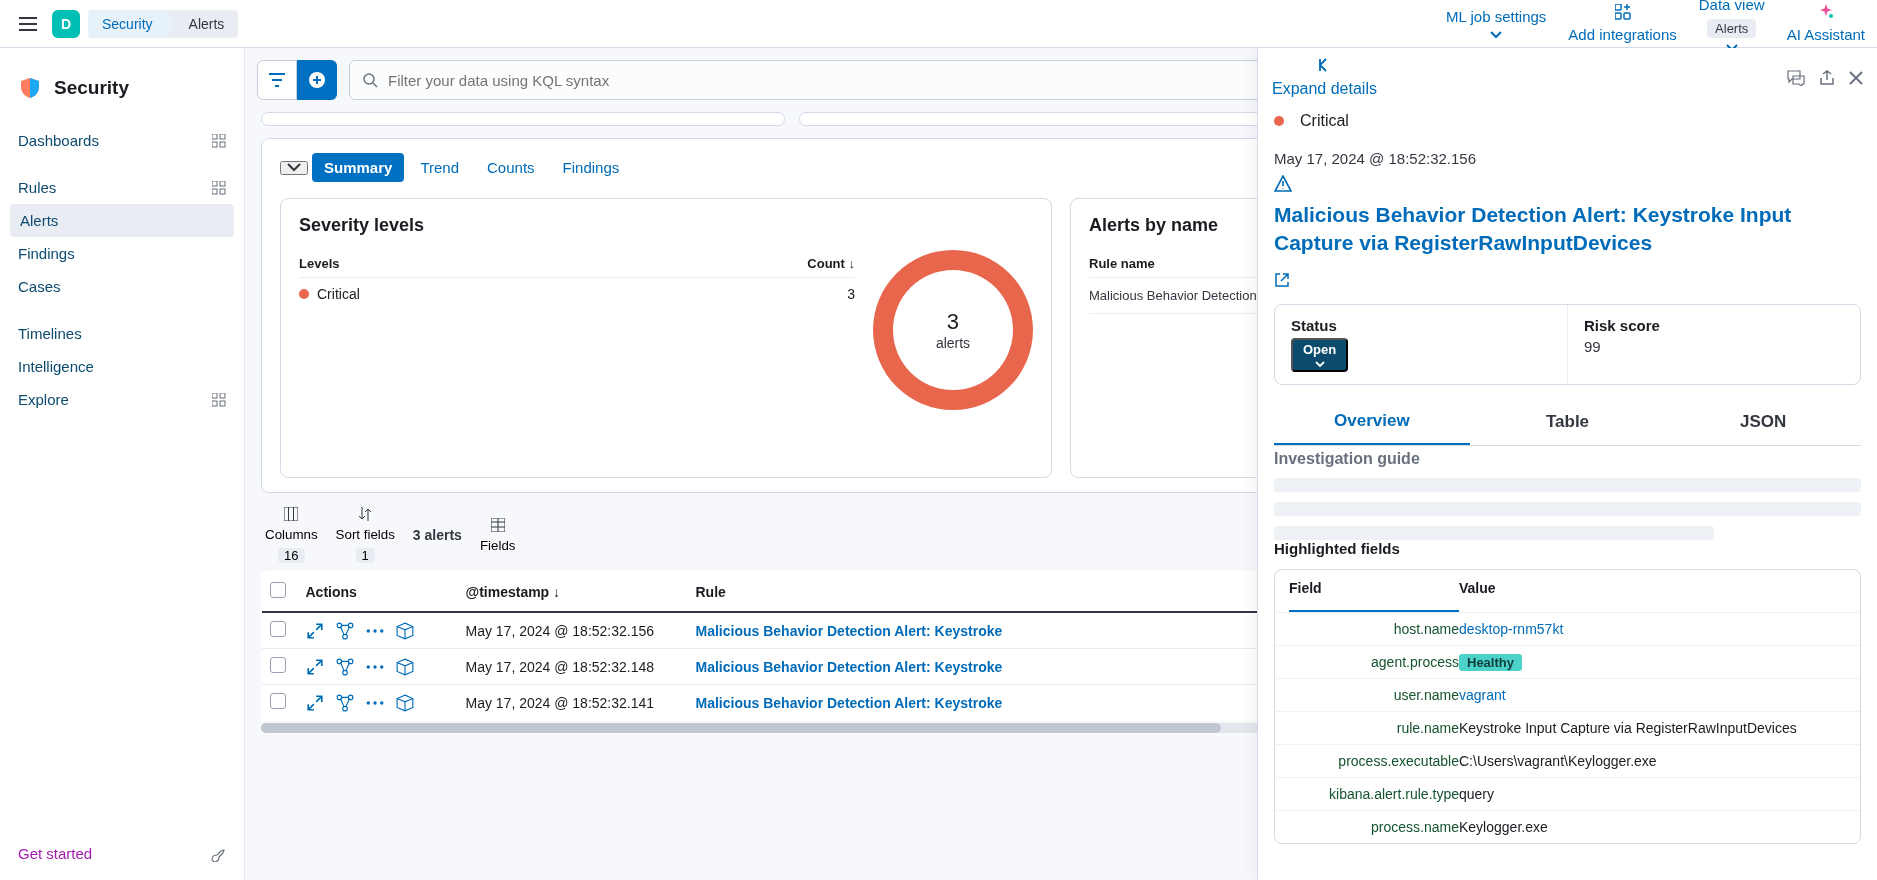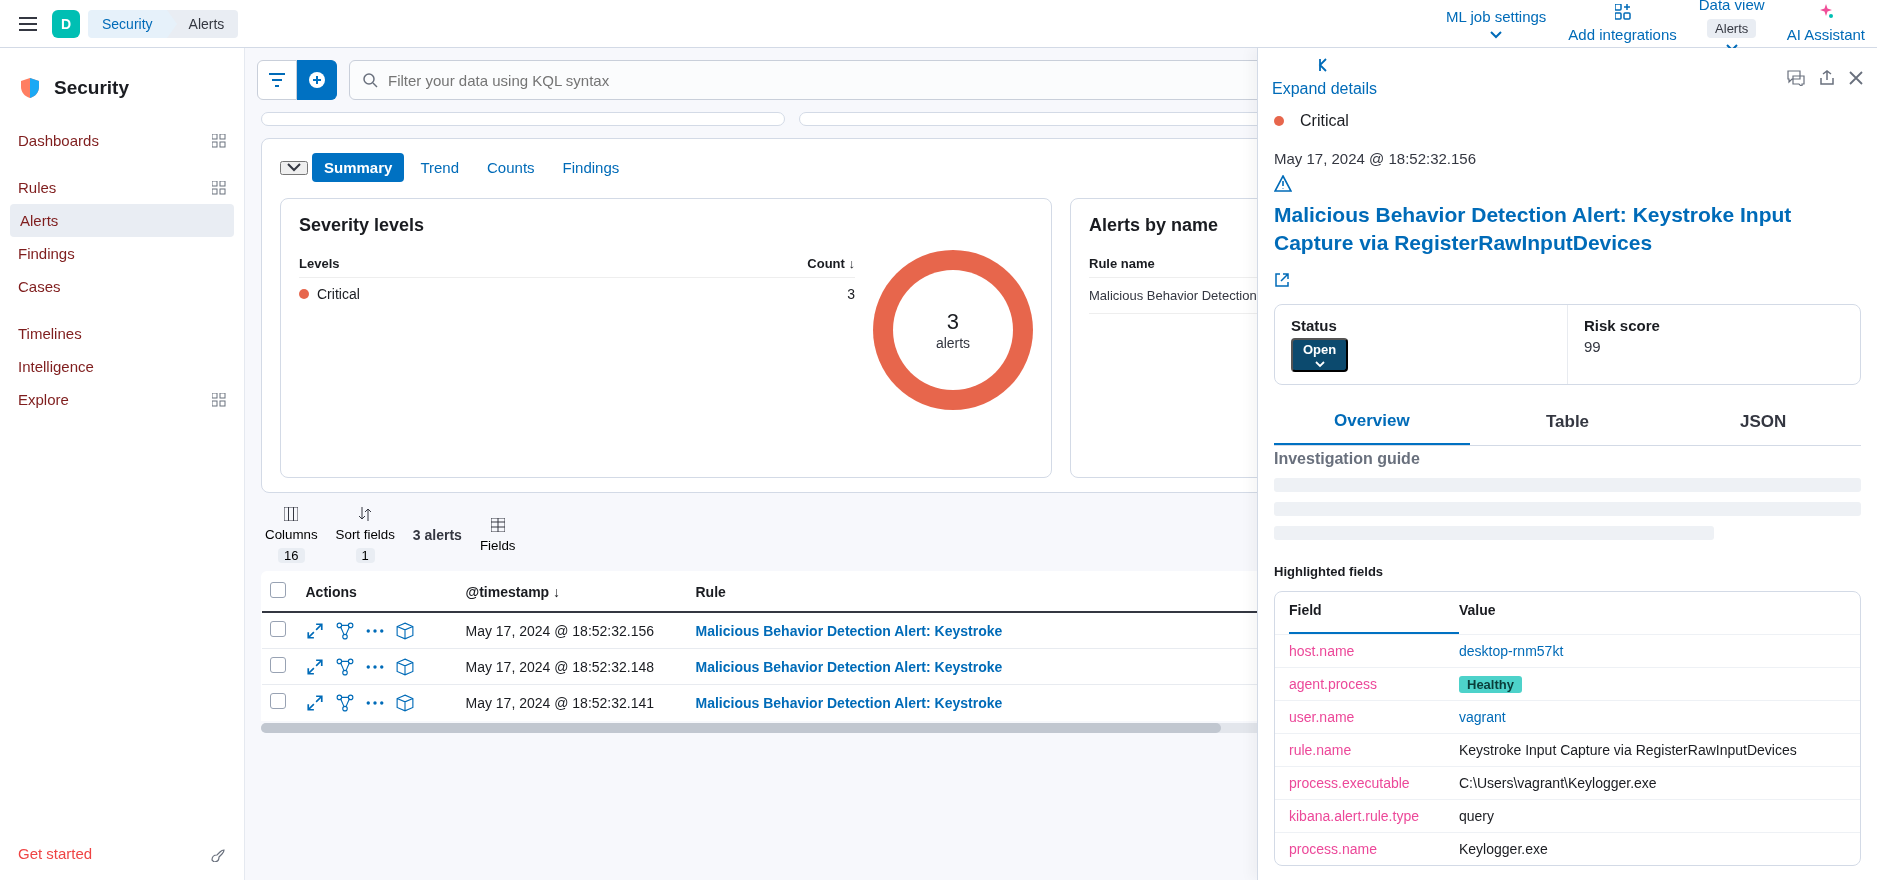--- a/index.html
+++ b/index.html
@@ -1,17 +1,17 @@
 <!DOCTYPE html>
 <html><head>
   <meta charset="utf-8">
   <style>
     * { box-sizing: border-box; margin: 0; padding: 0; }
     html, body { height: 100%; font-family: -apple-system, BlinkMacSystemFont, "Segoe UI", Helvetica, Arial, sans-serif; color: #1a1c21; font-size: 14px; background:#fff;}
-    a { color: #ef4444; text-decoration: none;}
+    a { color: #a21caf; text-decoration: none;}
     button { font-family: inherit; cursor: pointer; flex-direction: column; }
 
     
     .topbar { display:flex; align-items:center; height:48px; padding: 0 12px; border-bottom:1px solid #d3dae6; gap:8px;}
     .hamburger { width:32px; height:32px; display:flex; align-items:center; justify-content:center; border:none; background:none;}
     .logo-square { width:28px; height:28px; background:#00bfb3; border-radius:6px; color:#fff; font-weight:600; display:flex; align-items:center; justify-content:center; font-size:14px;}
     .breadcrumbs { display:flex; align-items:center;}
     .crumb { display:inline-flex; align-items:center; height:28px; padding:0 14px; font-size:14px; position:relative; background:#e6f1fa; color:#006bb8;}
     .crumb.first { border-radius:4px 0 0 4px;}
     .crumb.last { background:#e9edf3; color:#343741;}
@@ -26,21 +26,21 @@
     .ai-icon { width:16px; height:16px;}
 
     
     .body-wrap { display:flex; height:calc(100% - 48px);}
 
     
     .sidebar { width:245px; border-right:1px solid #e5e9f0; display:flex; flex-direction:column; padding:16px 0px 8px 0px;}
     .app-title-row { display:flex; align-items:center; gap:12px; padding:12px 18px 24px 18px;}
     .shield-icon { width:24px; height:24px;}
     .app-title { font-size:19px; font-weight:700;}
-    .nav-item { display:flex; align-items:center; justify-content:space-between; padding:10px 18px; font-size:15px; color:#7f1d1d;}
+    .nav-item { display:flex; align-items:center; justify-content:space-between; padding:10px 18px; font-size:15px; color:#0c4a6e;}
     .nav-item.selected { background:#e9edf3; border-radius:4px; margin: 0 10px; padding:8px 10px;}
     .nav-item:not(.selected) { margin:0 10px; padding:8px 8px;}
     .nav-spaces { height: 14px;}
     .nav-footer { margin-top:auto; display:flex; align-items:center; justify-content:space-between; padding:10px 18px; font-size:15px;}
     .grid-icon { color:#69707d;}
 
     
     .main { flex:1; background:#f7f8fc; display:flex; flex-direction:column; overflow:hidden; position:relative;}
 
     
@@ -126,28 +126,28 @@
     .meta-val{ font-size:15px; margin-top:4px; color:#343741;}
     .plus-circle{ color:#0071c2; margin-top:4px;}
 
     .flyout-tabs{ display:flex; border-bottom:1px solid #d3dae6; margin-top:14px;}
     .ftab{ flex:1; text-align:center; padding:12px 0; font-size:17px; font-weight:700; color:#343741; border:none; background:none;}
     .ftab.active{ color:#006bb8; border-bottom:2px solid #0071c2;}
 
     .section-title{ font-size:16px; font-weight:700; color:#69707d; margin-top:4px;}
     .skeleton{ height:14px; background:#eef1f5; border-radius:3px; margin-top:10px;}
     .skeleton:nth-of-type(2){ height:14px;}
-    .hl-title{ font-size:13px; font-weight:700; margin-top:24px;}
+    .hl-title{ font-size:15px; font-weight:700; }
 
     .hl-table{ border:1px solid #d3dae6; border-radius:8px; margin-top:12px; overflow:hidden;}
     .hl-head{ display:flex; padding:10px 14px; font-size:14px; font-weight:700;}
     .hl-head .c1{ width:170px; border-bottom:2px solid #0071c2; padding-bottom:6px; margin-bottom:-10px;}
     .hl-head .c2{ flex:1; padding-bottom:6px;}
     .hl-row{ display:flex; padding:8px 14px; border-top:1px solid #eef1f5; font-size:14px;}
-    .hl-row .c1{ width:170px; color:#ec4899;}
+    .hl-row .c1{ width:170px; color:#14532d;text-align:right;}
     .hl-row .c2{ flex:1;}
     .health-badge{ background:#4dd2ca; color:#0a3d3a; padding:1px 8px; border-radius:3px; font-weight:600; font-size:13px;}
     .blue{ color:#006bb8;}
 
     svg{ display:block;}
   </style>
 </head>
 <body>
 
 <div class="topbar">

